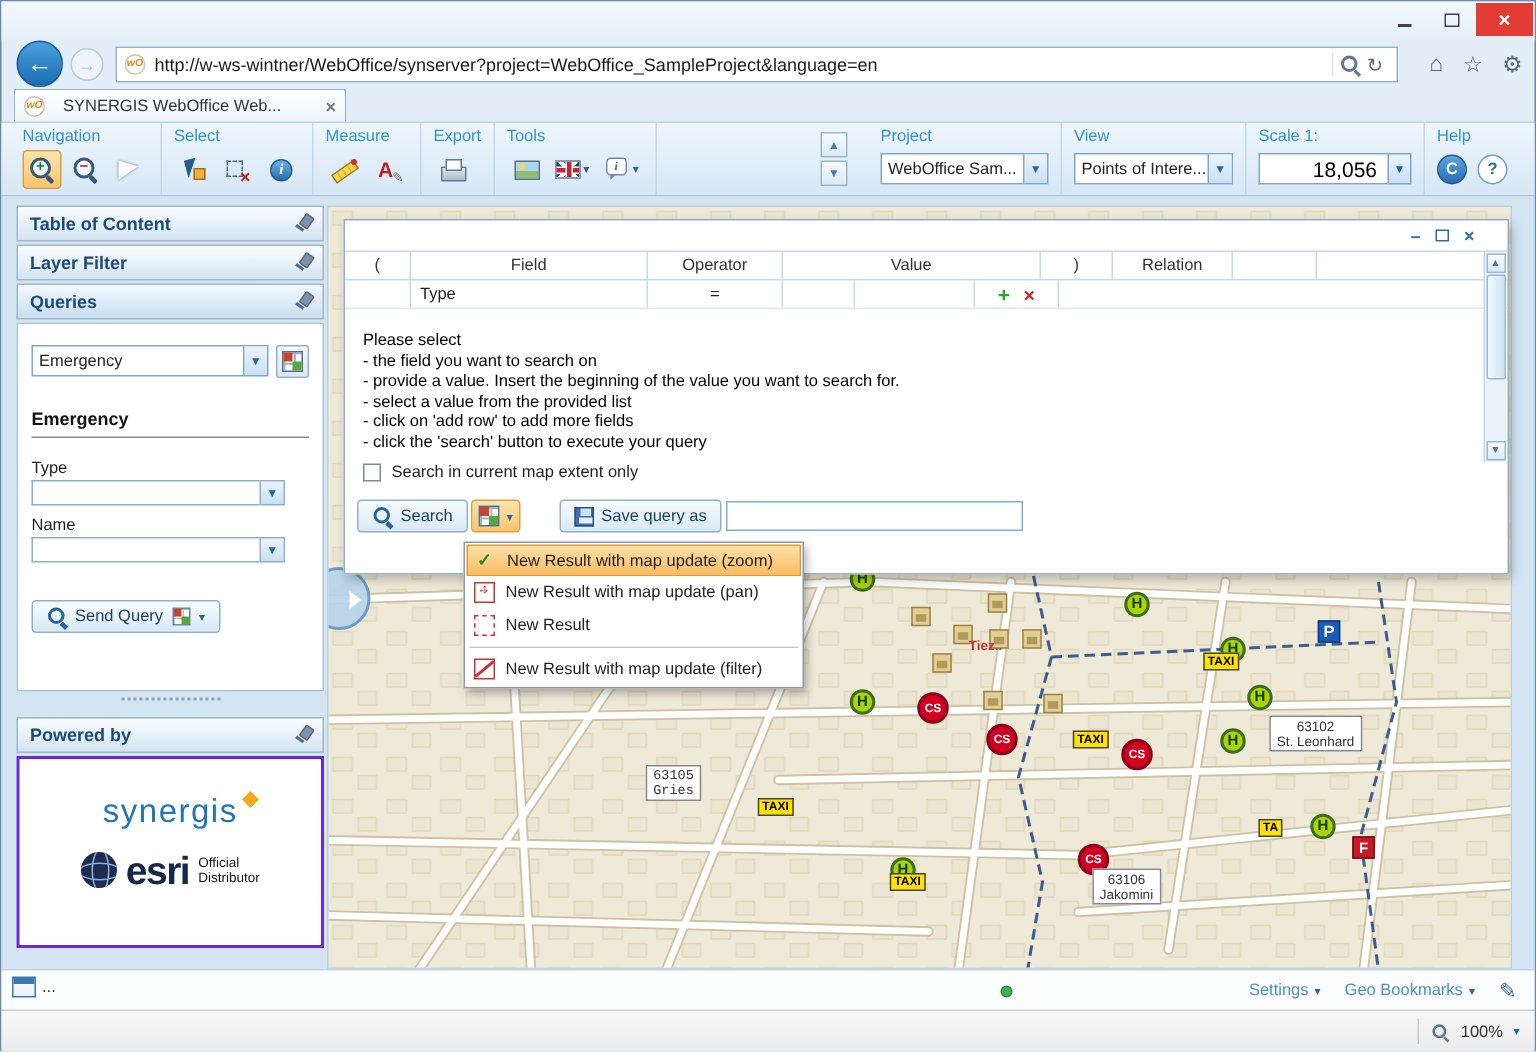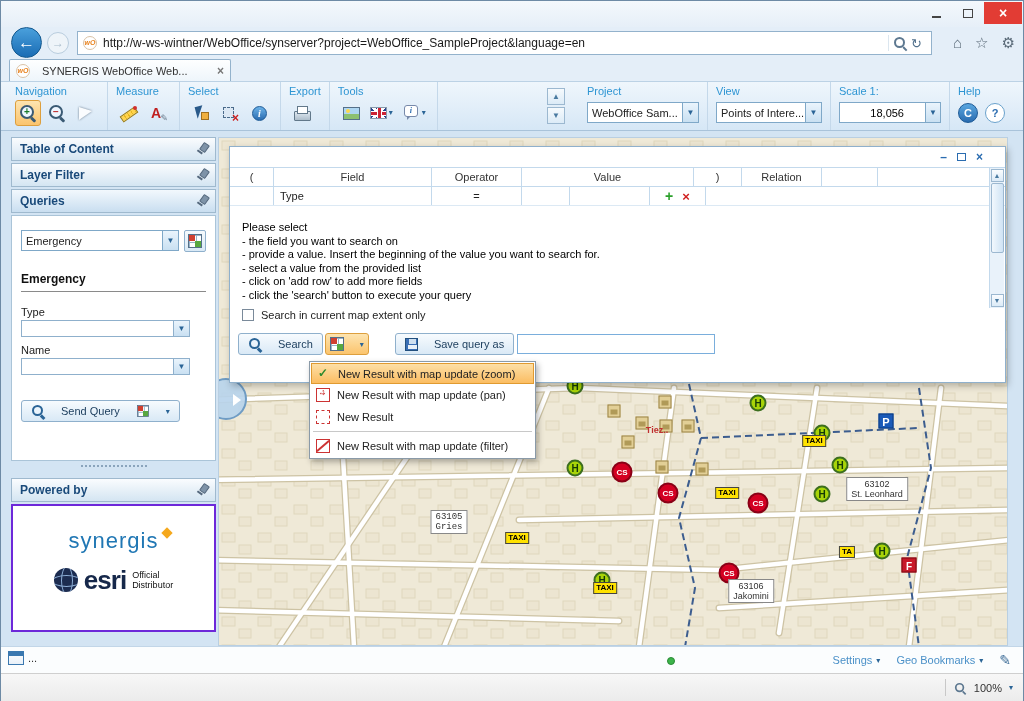--- a/index.html
+++ b/index.html
@@ -93,21 +93,21 @@
 .ic-mag::before{content:"";position:absolute;left:1px;top:1px;width:7px;height:7px;border:2px solid #2a6496;border-radius:50%;background:#eaf4fc}
 .ic-mag::after{content:"";position:absolute;left:10px;top:10px;width:5px;height:2.5px;background:#2a6496;transform:rotate(45deg);transform-origin:0 50%}
 .tb-spacer{flex:1}
 .tb-scroll{display:flex;flex-direction:column;justify-content:center;gap:2px;margin-right:14px}
 .sbtn{width:18px;height:17px;border:1px solid #9cb8d0;background:linear-gradient(#f6fafd,#dcebf7);color:#4a7aa0;font-size:8px;display:flex;align-items:center;justify-content:center}
 .combo{display:inline-flex;height:21px;border:1px solid #7fa8c8;background:#fff;align-items:center}
 .combo-txt{padding:0 4px;white-space:nowrap;overflow:hidden;flex:1}
 .combo-btn{width:16px;height:100%;background:linear-gradient(#eaf4fc,#c9e0f2);border-left:1px solid #7fa8c8;color:#2a6496;font-size:8px;display:flex;align-items:center;justify-content:center;flex:0 0 16px}
 .w112{width:112px}.w106{width:106px}
 .scale-wrap{display:flex;height:21px}
-.scale-in{width:86px;height:21px;border:1px solid #7fa8c8;border-right:none;text-align:right;padding:0 21px;font-size:11px;font-family:"Liberation Sans",sans-serif}
+.scale-in{width:86px;height:21px;border:1px solid #7fa8c8;border-right:none;text-align:right;padding:0 7px;font-size:14px;font-family:"Liberation Sans",sans-serif}
 .round{width:20px;height:20px;border-radius:50%;display:flex;align-items:center;justify-content:center;font-weight:bold;margin-right:4px}
 .round.c{background:linear-gradient(#5aa7e0,#2a6cb0);color:#fff;border:1px solid #1d5a96}
 .round.q{background:#fff;color:#2a6cb0;border:1px solid #6aa2cc}
 
 
 .workspace{position:absolute;top:130px;left:0;right:0;height:515px;background:#d3e4f3}
 .sidebar{position:absolute;left:10px;top:0;width:205px;height:515px}
 .shdr{position:absolute;left:0;width:205px;height:24px;background:linear-gradient(#fafcfe,#d4e5f2);
   border:1px solid #9fb9ce;color:#1a4a7a;font-weight:bold;font-size:12px;line-height:22px;padding-left:8px}
 .shdr.active{background:linear-gradient(#f2f8fd,#c9def0)}
@@ -116,21 +116,21 @@
 .pin::after{content:"";position:absolute;left:1px;top:8px;width:6px;height:1.5px;background:#55697e;transform:rotate(35deg)}
 .qpanel{position:absolute;left:0;top:84px;width:205px;height:246px;background:#fff;border:1px solid #aac4d8;padding:14px 9px 0}
 .qrow{display:flex;gap:5px;margin-bottom:20px}
 .sqbtn{width:22px;height:22px;border:1px solid #8fb0cc;border-radius:2px;background:linear-gradient(#f6fafd,#d9e9f6);display:flex;align-items:center;justify-content:center}
 .qtitle{font-weight:bold;font-size:12px;color:#111;border-bottom:1px solid #8a8a8a;padding-bottom:5px;margin-bottom:14px}
 .fld{margin-bottom:7px}
 .flbl{margin-bottom:2px}
 .fin{display:flex}
 .fin input{width:152px;height:17px;border:1px solid #8fb0cc;border-right:none;padding:0 3px;font-size:11px;font-family:"Liberation Sans",sans-serif}
 .fi-btn{width:17px;height:17px;background:linear-gradient(#eaf4fc,#c9e0f2);border:1px solid #8fb0cc;color:#2a6496;font-size:8px;display:flex;align-items:center;justify-content:center}
-.btn{display:inline-flex;align-items:center;gap:16px;height:22px;padding:0 9px;border:1px solid #8fb0cc;border-radius:3px;
+.btn{display:inline-flex;align-items:center;gap:5px;height:22px;padding:0 9px;border:1px solid #8fb0cc;border-radius:3px;
   background:linear-gradient(#f7fbfe,#d9e9f6);color:#1a3c5c;white-space:nowrap}
 .sendq{margin-top:18px}
 .ic-grid.small{transform:scale(.85)}
 .splitter{position:absolute;left:70px;top:334px;width:66px;height:4px;border-top:2px dotted #8aa4bc}
 .shdr.powered{top:347px}
 .brand{position:absolute;left:0;top:373px;width:205px;height:128px;background:#fff;border:2px solid #6d28d9;text-align:center}
 .synergis{margin-top:22px;font-size:22px;color:#2077b4;letter-spacing:1px;position:relative;display:inline-block}
 .diamond{position:absolute;right:-13px;top:1px;width:8px;height:8px;background:#f5a81c;transform:rotate(45deg)}
 .esri-row{margin-top:14px;display:flex;align-items:center;justify-content:center;gap:6px}
 .globe{width:24px;height:24px;border-radius:50%;background:#1c2c50;position:relative;overflow:hidden;flex:0 0 24px}
@@ -273,41 +273,41 @@
           </span>
         <span class="tbtn">
             <span class="ic ic-zoomout"></span>
           </span>
         <span class="tbtn">
             <span class="ic ic-pan"></span>
           </span>
       </div>
     </div>
     <div class="grp">
+      <div class="grp-label">Select</div>
+      <div class="grp-icons">
+        <span class="tbtn">
+            <span class="ic ic-sel1"></span>
+          </span>
+        <span class="tbtn">
+            <span class="ic ic-selx"></span>
+          </span>
+        <span class="tbtn">
+            <span class="ic ic-info"></span>
+          </span>
+      </div>
+    </div>
+    <div class="grp">
       <div class="grp-label">Measure</div>
       <div class="grp-icons">
         <span class="tbtn">
             <span class="ic ic-measure"></span>
           </span>
         <span class="tbtn">
             <span class="ic ic-labelA"></span>
-          </span>
-      </div>
-    </div>
-    <div class="grp">
-      <div class="grp-label">Select</div>
-      <div class="grp-icons">
-        <span class="tbtn">
-            <span class="ic ic-sel1"></span>
-          </span>
-        <span class="tbtn">
-            <span class="ic ic-selx"></span>
-          </span>
-        <span class="tbtn">
-            <span class="ic ic-info"></span>
           </span>
       </div>
     </div>
     <div class="grp">
       <div class="grp-label">Export</div>
       <div class="grp-icons">
         <span class="tbtn">
             <span class="ic ic-print"></span>
           </span>
       </div>

